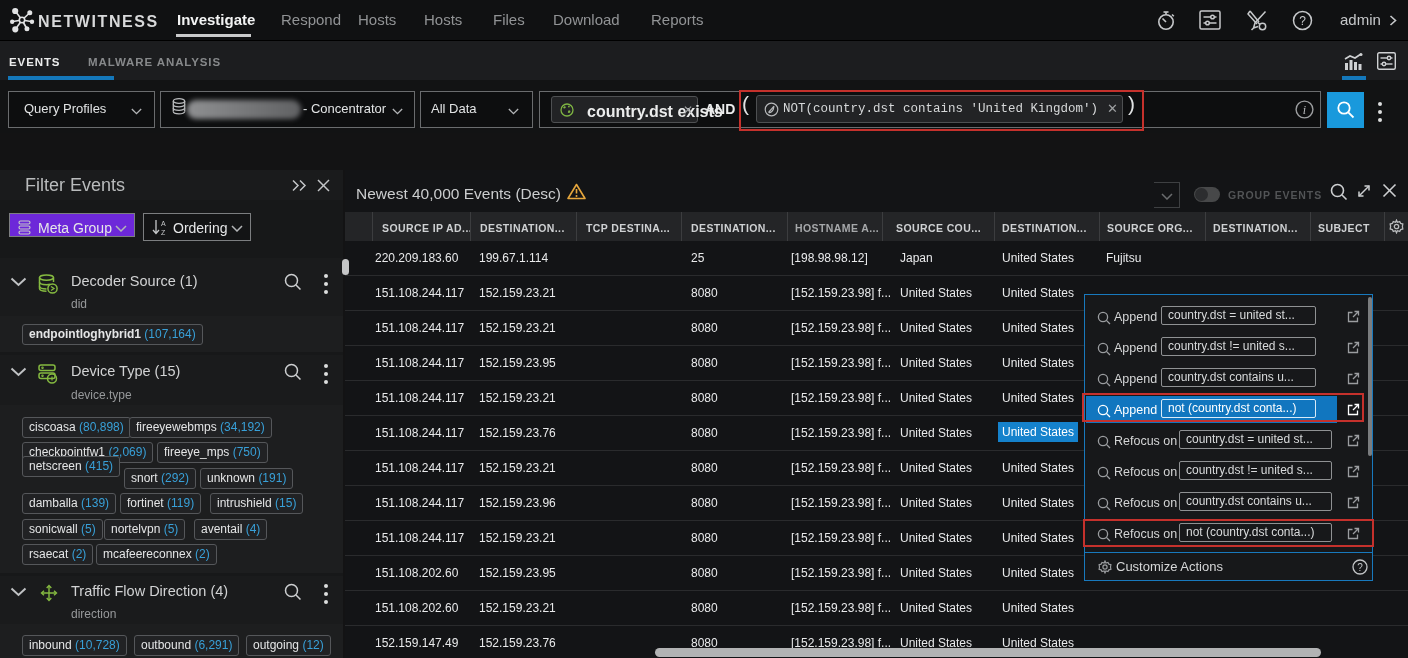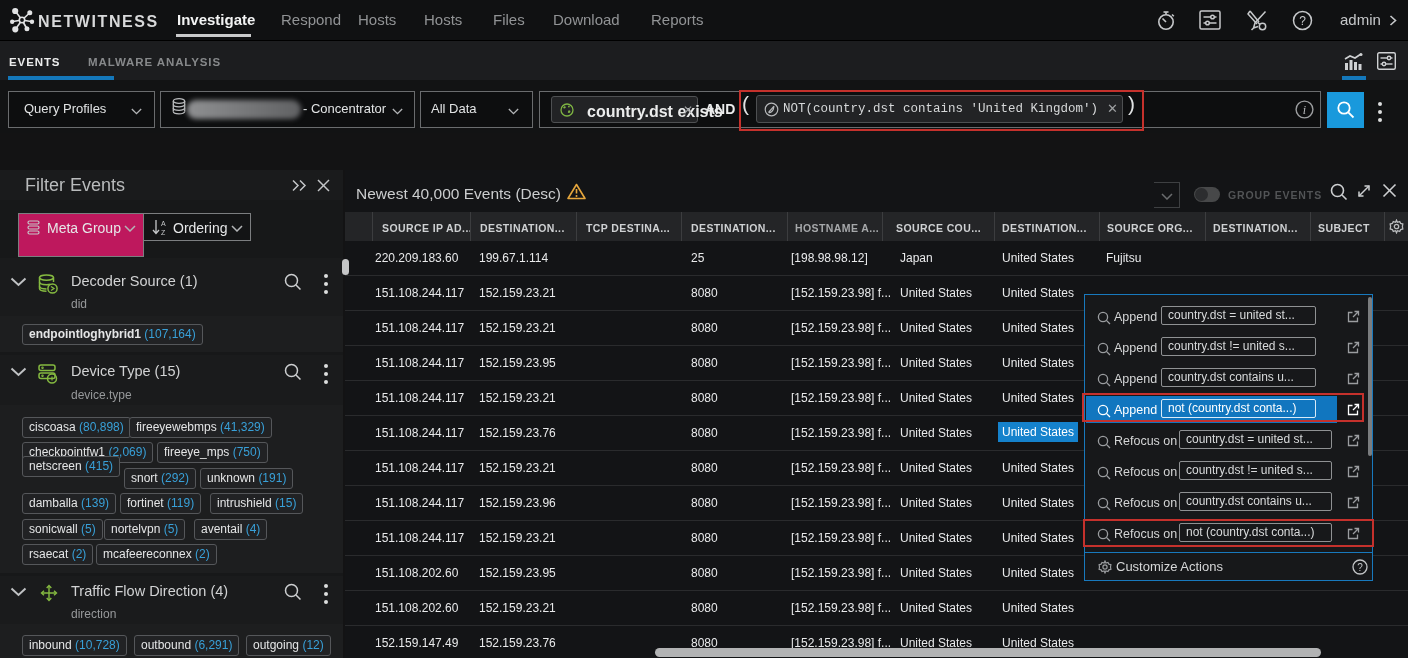--- a/index.html
+++ b/index.html
@@ -235,21 +235,21 @@
           <path d="M9 1.5 L14 6.5 L9 11.5"></path>
         </g>
       </svg>
     <svg class="abs" style="left:317px;top:9px" width="13" height="13" viewBox="0 0 13 13">
         <g stroke="#c3c5c7" stroke-width="1.5">
           <line x1="1" y1="1" x2="12" y2="12"></line>
           <line x1="12" y1="1" x2="1" y2="12"></line>
         </g>
       </svg>
 
-    <div class="abs" style="left:18px;top:43px;width:126px;height:44px;border:1px solid #7c7e80;background:#be185d">
+    <div class="abs" style="left:9px;top:43px;width:126px;height:24px;border:1px solid #7c7e80;background:#6d28d9">
       <svg class="abs" style="left:8px;top:6px" width="13" height="15" viewBox="0 0 13 15">
           <g fill="none" stroke="#c6c8ca" stroke-width="1.2">
             <rect x="1" y="1" width="11" height="3" rx="1.5"></rect>
             <rect x="1" y="6" width="11" height="3" rx="1.5"></rect>
             <rect x="1" y="11" width="11" height="3" rx="1.5"></rect>
           </g>
         </svg>
       <span class="abs" style="left:28px;top:6px;font-size:14px;color:#e6e7e8">Meta Group</span>
       <svg class="abs" style="left:105px;top:11px" width="12" height="7" viewBox="0 0 12 7">
           <path d="M1 1 L6 6 L11 1" stroke="#b3b5b7" stroke-width="1.5" fill="none"></path>
@@ -318,21 +318,21 @@
         <circle cx="7.5" cy="7.5" r="6" stroke="#cdcfd1" stroke-width="1.5" fill="none"></circle>
         <line x1="12" y1="12" x2="16.5" y2="16.5" stroke="#cdcfd1" stroke-width="1.5"></line>
       </svg>
     <div class="kebab abs" style="left:324px;top:194px">
         <i></i>
         <i></i>
         <i></i>
       </div>
     <div class="fvals" style="top:235px;height:168px"></div>
     <div class="pill" style="left:22px;top:247px">ciscoasa <span class="cnt">(80,898)</span></div>
-    <div class="pill" style="left:129px;top:247px">fireeyewebmps <span class="cnt">(41,329)</span></div>
+    <div class="pill" style="left:129px;top:247px">fireeyewebmps <span class="cnt">(34,192)</span></div>
     <div class="pill" style="left:22px;top:272px">checkpointfw1 <span class="cnt">(2,069)</span></div>
     <div class="pill" style="left:157px;top:272px">fireeye_mps <span class="cnt">(750)</span></div>
     <div class="pill" style="left:22px;top:286px">netscreen <span class="cnt">(415)</span></div>
     <div class="pill" style="left:124px;top:298px">snort <span class="cnt">(292)</span></div>
     <div class="pill" style="left:200px;top:298px">unknown <span class="cnt">(191)</span></div>
     <div class="pill" style="left:22px;top:323px">damballa <span class="cnt">(139)</span></div>
     <div class="pill" style="left:120px;top:323px">fortinet <span class="cnt">(119)</span></div>
     <div class="pill" style="left:210px;top:323px">intrushield <span class="cnt">(15)</span></div>
     <div class="pill" style="left:22px;top:349px">sonicwall <span class="cnt">(5)</span></div>
     <div class="pill" style="left:104px;top:349px">nortelvpn <span class="cnt">(5)</span></div>

